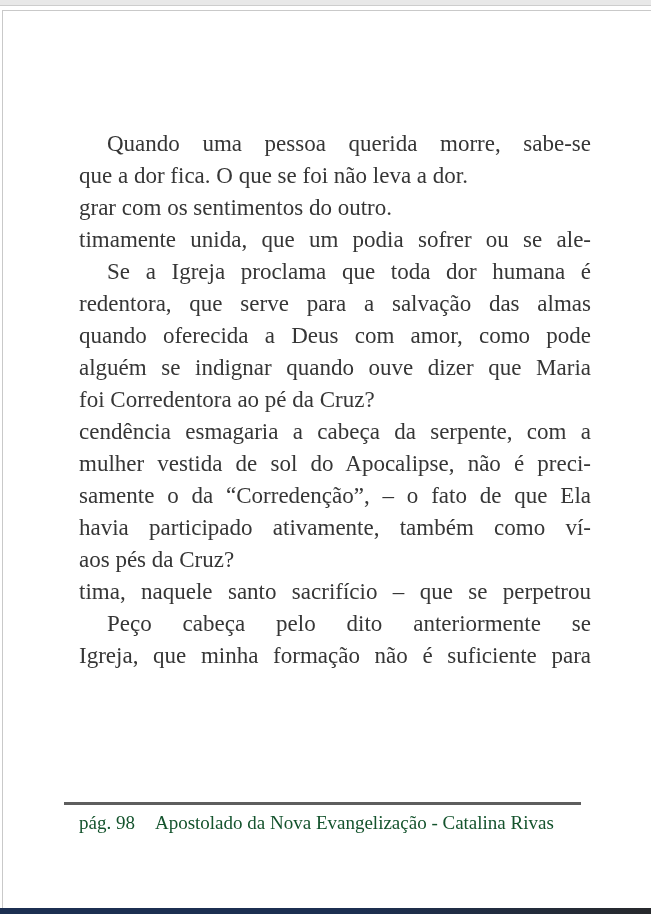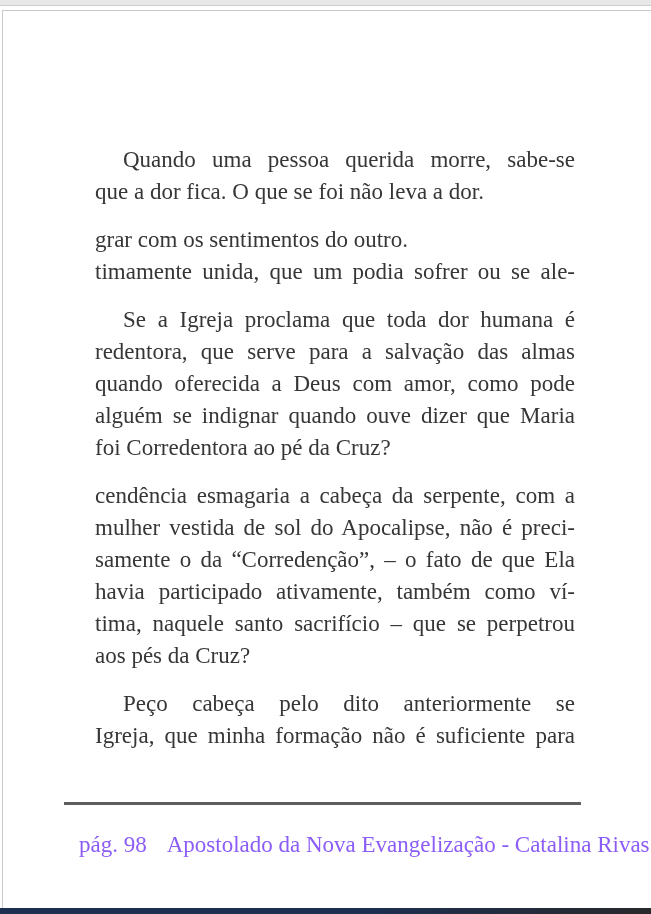--- a/index.html
+++ b/index.html
@@ -36,44 +36,44 @@
   }
   .text-block {
     position: absolute;
     left: 79px;
     top: 128px;
     width: 512px;
     font-size: 23px;
     line-height: 32px;
     color: #363636;
   }
-  .para { margin: 16px; }
+  .para { margin: 0; }
   .line {
     text-align: justify;
     text-align-last: justify;
     white-space: normal;
   }
   .line.first { text-indent: 28px; }
   .line.last { text-align-last: left; }
   .footer-rule {
     position: absolute;
     left: 64px;
     top: 802px;
     width: 517px;
     height: 3px;
     background: #5e5e5e;
   }
   .footer {
     position: absolute;
     left: 79px;
-    top: 832px;
+    top: 810px;
     width: 512px;
-    font-size: 23px;
+    font-size: 19px;
     line-height: 26px;
-    color: #8b5cf6;
+    color: #14532d;
     white-space: nowrap;
   }
   .footer .page-label { margin-right: 20px; }
   .taskbar {
     position: absolute;
     left: 0; right: 0; bottom: 0;
     height: 6px;
     background: linear-gradient(to right, #1c2f51 0%, #1c2f51 55%, #27292c 100%);
   }
 </style>
@@ -100,22 +100,22 @@
       <div class="line">redentora, que serve para a salvação das almas</div>
       <div class="line">quando oferecida a Deus com amor, como pode</div>
       <div class="line">alguém se indignar quando ouve dizer que Maria</div>
       <div class="line last">foi Corredentora ao pé da Cruz?</div>
     </div>
     <div class="para">
       <div class="line">cendência esmagaria a cabeça da serpente, com a</div>
       <div class="line">mulher vestida de sol do Apocalipse, não é preci-</div>
       <div class="line">samente o da “Corredenção”, – o fato de que Ela</div>
       <div class="line">havia participado ativamente, também como ví-</div>
+      <div class="line last">aos pés da Cruz?</div>
       <div class="line">tima, naquele santo sacrifício – que se perpetrou</div>
-      <div class="line last">aos pés da Cruz?</div>
     </div>
     <div class="para">
       <div class="line first">Peço cabeça pelo dito anteriormente se</div>
       <div class="line">Igreja, que minha formação não é suficiente para</div>
     </div>
   </div>
 
   <div class="footer-rule"></div>
 
   <div class="footer">

